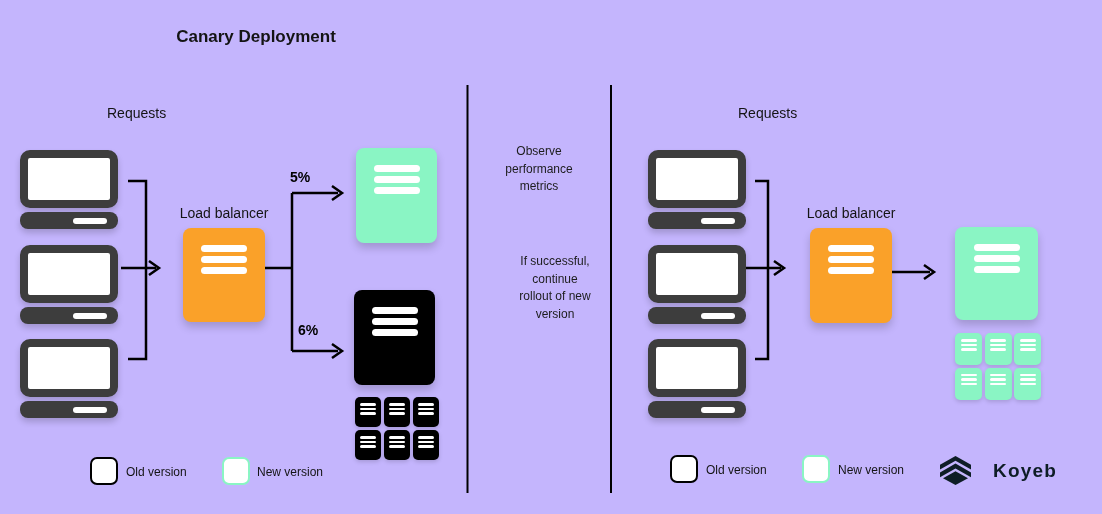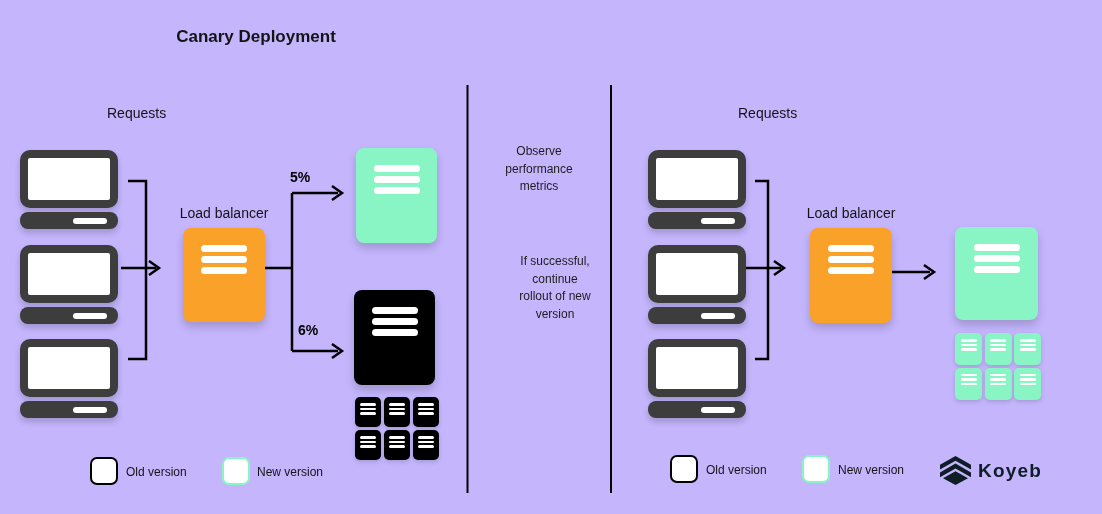--- a/index.html
+++ b/index.html
@@ -245,21 +245,21 @@
         <span></span>
         <span></span>
       </div>
   </div>
 
   <div class="abs swatch old" style="left:670px;top:455px;"></div>
   <div class="abs legend-text" style="left:706px;top:463px;">Old version</div>
   <div class="abs swatch new" style="left:802px;top:455px;"></div>
   <div class="abs legend-text" style="left:838px;top:463px;">New version</div>
 
-  <div class="abs" style="left:940px;top:456px;display:flex;align-items:center;gap:7px;">
+  <div class="abs" style="left:940px;top:456px;display:flex;align-items:center;gap:22px;">
     <svg width="31" height="29" viewBox="0 0 31 29">
       <path fill="#0E1D26" d="M15.5 0 L31 8.8 V13.6 L15.5 4.8 L0 13.6 V8.8 Z"></path>
       <path fill="#0E1D26" d="M15.5 7.6 L31 16.4 V21.2 L15.5 12.4 L0 21.2 V16.4 Z"></path>
       <path fill="#0E1D26" d="M15.5 15.2 L28 22.3 L15.5 29 L3 22.3 Z"></path>
     </svg>
     <span class="brand-name">Koyeb</span>
   </div>
 
 </div>
 

